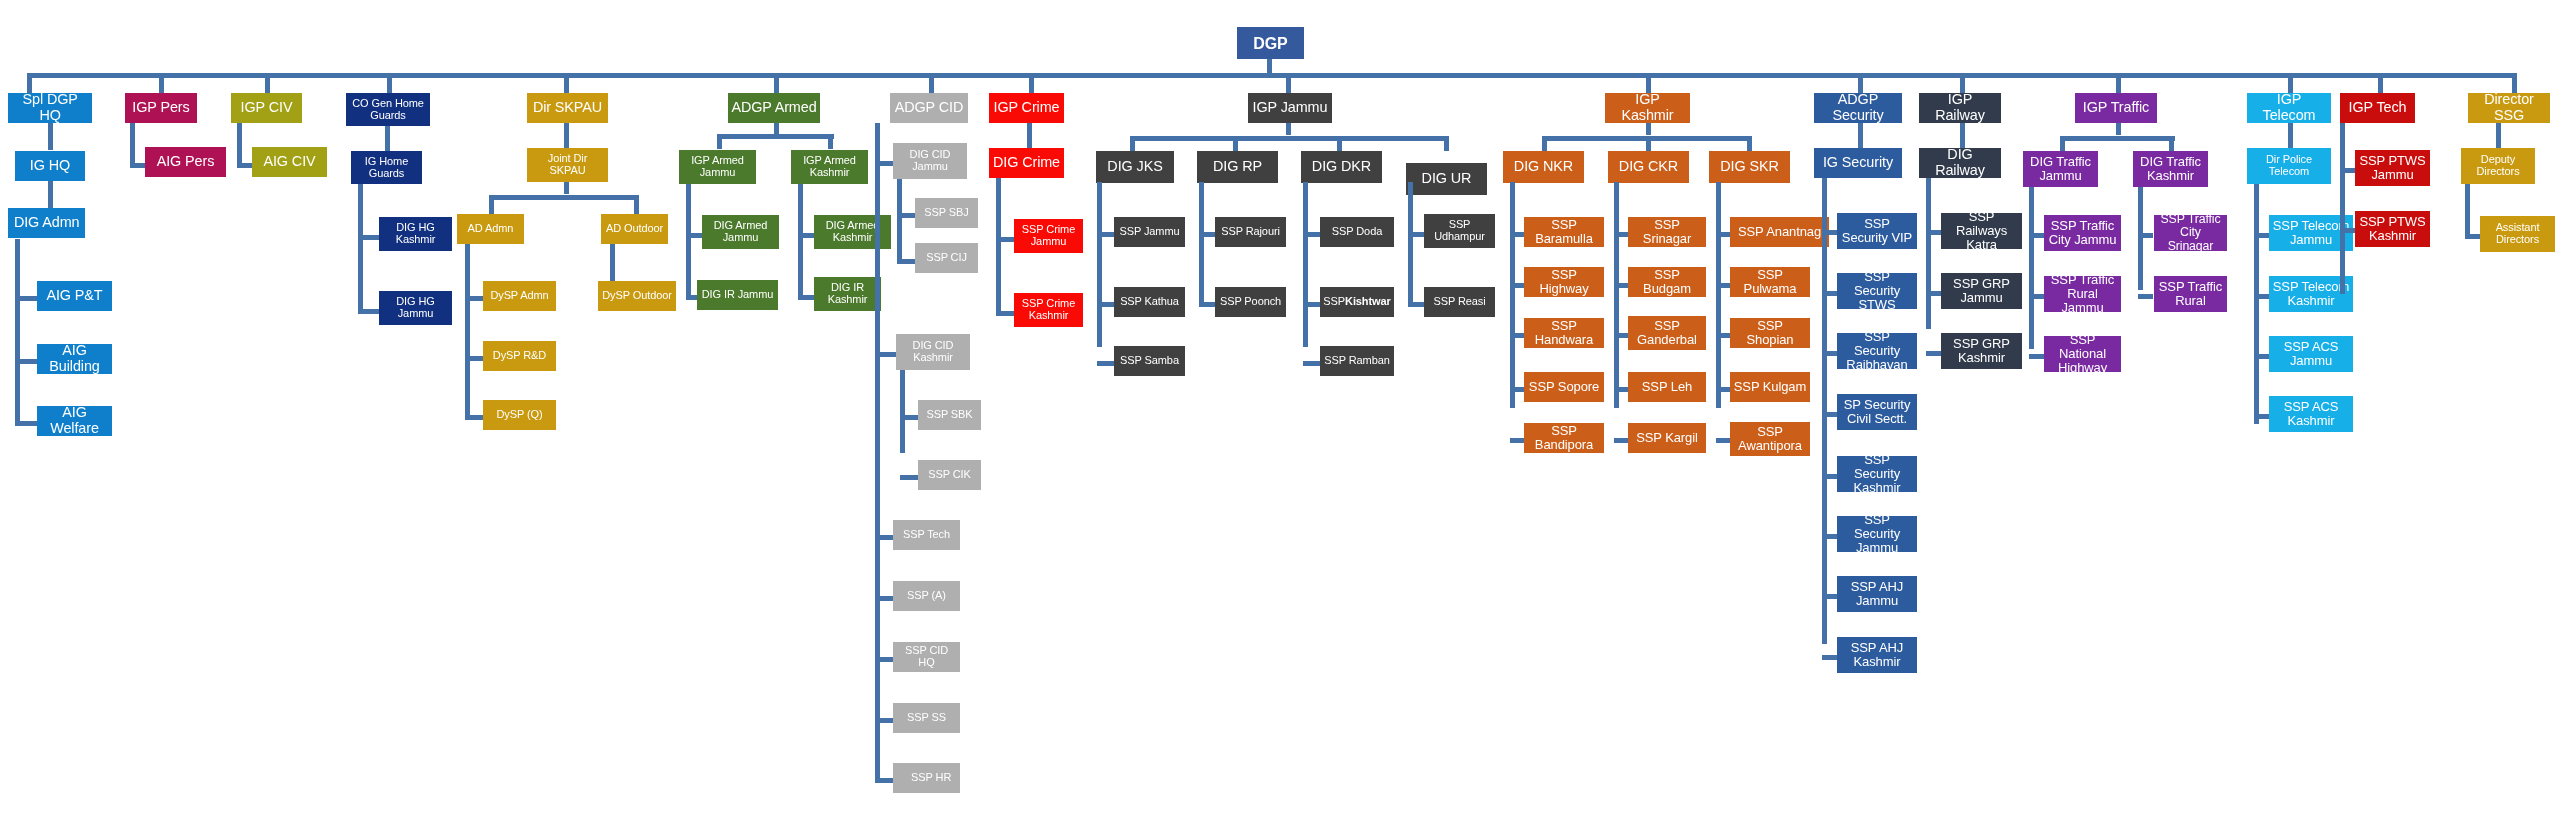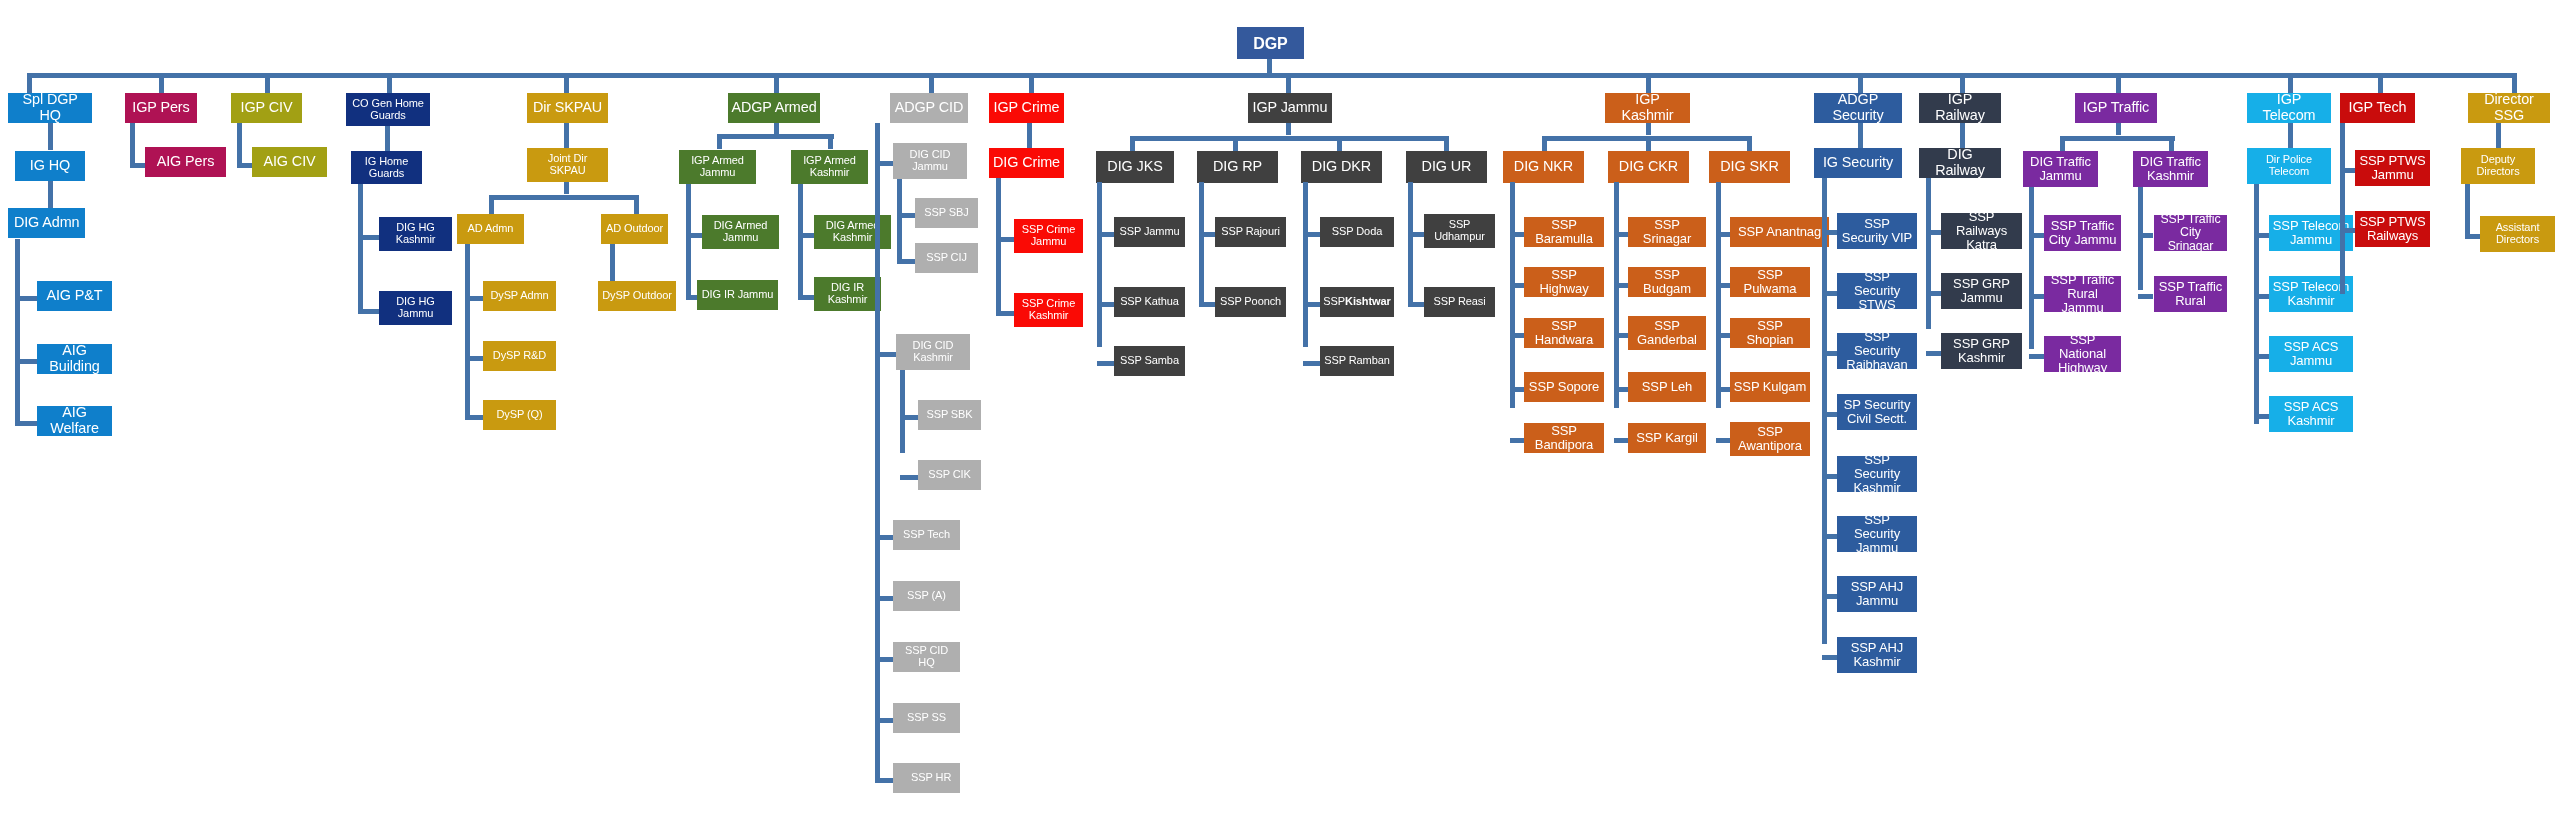--- a/index.html
+++ b/index.html
@@ -198,21 +198,21 @@
   <div class="node c-brown fs-l1" style="left:1248px;top:93px;width:84px;height:30px;">IGP Jammu</div>
   <div class="ln ln-v" style="left:1286px;top:123px;height:12.3px;"></div>
   <div class="ln ln-h" style="left:1130px;top:136px;width:318px;"></div>
   <div class="ln ln-v" style="left:1130px;top:136px;height:15px;"></div>
   <div class="ln ln-v" style="left:1233px;top:136px;height:15px;"></div>
   <div class="ln ln-v" style="left:1337px;top:136px;height:15px;"></div>
   <div class="ln ln-v" style="left:1444px;top:136px;height:15px;"></div>
   <div class="node c-brown fs-l1" style="left:1096px;top:151px;width:78px;height:32px;">DIG JKS</div>
   <div class="node c-brown fs-l1" style="left:1197px;top:151px;width:81px;height:32px;">DIG RP</div>
   <div class="node c-brown fs-l1" style="left:1301px;top:151px;width:81px;height:32px;">DIG DKR</div>
-  <div class="node c-brown fs-l1" style="left:1406px;top:151px;width:81px;height:32px;">DIG UR</div>
+  <div class="node c-brown fs-l1" style="left:1406px;top:163px;width:81px;height:32px;">DIG UR</div>
 
   <div class="ln ln-v" style="left:1097px;top:182px;height:165px;"></div>
   <div class="ln ln-h" style="left:1097px;top:232px;width:16.5px;"></div>
   <div class="node c-brown fs-l2" style="left:1114px;top:217px;width:71px;height:30px;">SSP Jammu</div>
   <div class="ln ln-h" style="left:1097px;top:302px;width:16.5px;"></div>
   <div class="node c-brown fs-l2" style="left:1114px;top:287px;width:71px;height:30px;">SSP Kathua</div>
   <div class="ln ln-h" style="left:1097px;top:361px;width:16.5px;"></div>
   <div class="node c-brown fs-l2" style="left:1114px;top:346px;width:71px;height:30px;">SSP Samba</div>
 
   <div class="ln ln-v" style="left:1199px;top:182px;height:122px;"></div>
@@ -355,21 +355,21 @@
   <div class="node c-cyan fs-l3" style="left:2269px;top:336px;width:84px;height:36px;">SSP ACS Jammu</div>
   <div class="ln ln-h" style="left:2254px;top:414px;width:15px;"></div>
   <div class="node c-cyan fs-l3" style="left:2269px;top:396px;width:84px;height:36px;">SSP ACS Kashmir</div>
 
   <div class="ln ln-v" style="left:2378px;top:73px;height:20.6px;"></div>
   <div class="node c-crimson fs-l1" style="left:2340px;top:93px;width:75px;height:30px;">IGP Tech</div>
   <div class="ln ln-v" style="left:2340px;top:123px;height:171px;"></div>
   <div class="ln ln-h" style="left:2340px;top:168px;width:15px;"></div>
   <div class="node c-crimson fs-l3" style="left:2355px;top:150px;width:75px;height:36px;">SSP PTWS Jammu</div>
   <div class="ln ln-h" style="left:2340px;top:228px;width:15px;"></div>
-  <div class="node c-crimson fs-l3" style="left:2355px;top:211px;width:75px;height:36px;">SSP PTWS Railways</div>
+  <div class="node c-crimson fs-l3" style="left:2355px;top:211px;width:75px;height:36px;">SSP PTWS Kashmir</div>
 
   <div class="ln ln-v" style="left:2512px;top:73px;height:20.6px;"></div>
   <div class="node c-gold fs-l1" style="left:2468px;top:93px;width:82px;height:30px;">Director SSG</div>
   <div class="ln ln-v" style="left:2496px;top:123px;height:25px;"></div>
   <div class="node c-gold fs-l2" style="left:2461px;top:148px;width:74px;height:36px;">Deputy Directors</div>
   <div class="ln ln-v" style="left:2465px;top:184px;height:55px;"></div>
   <div class="ln ln-h" style="left:2465px;top:234px;width:15px;"></div>
   <div class="node c-gold fs-l2" style="left:2480px;top:216px;width:75px;height:36px;">Assistant Directors</div>
 
 </div>

